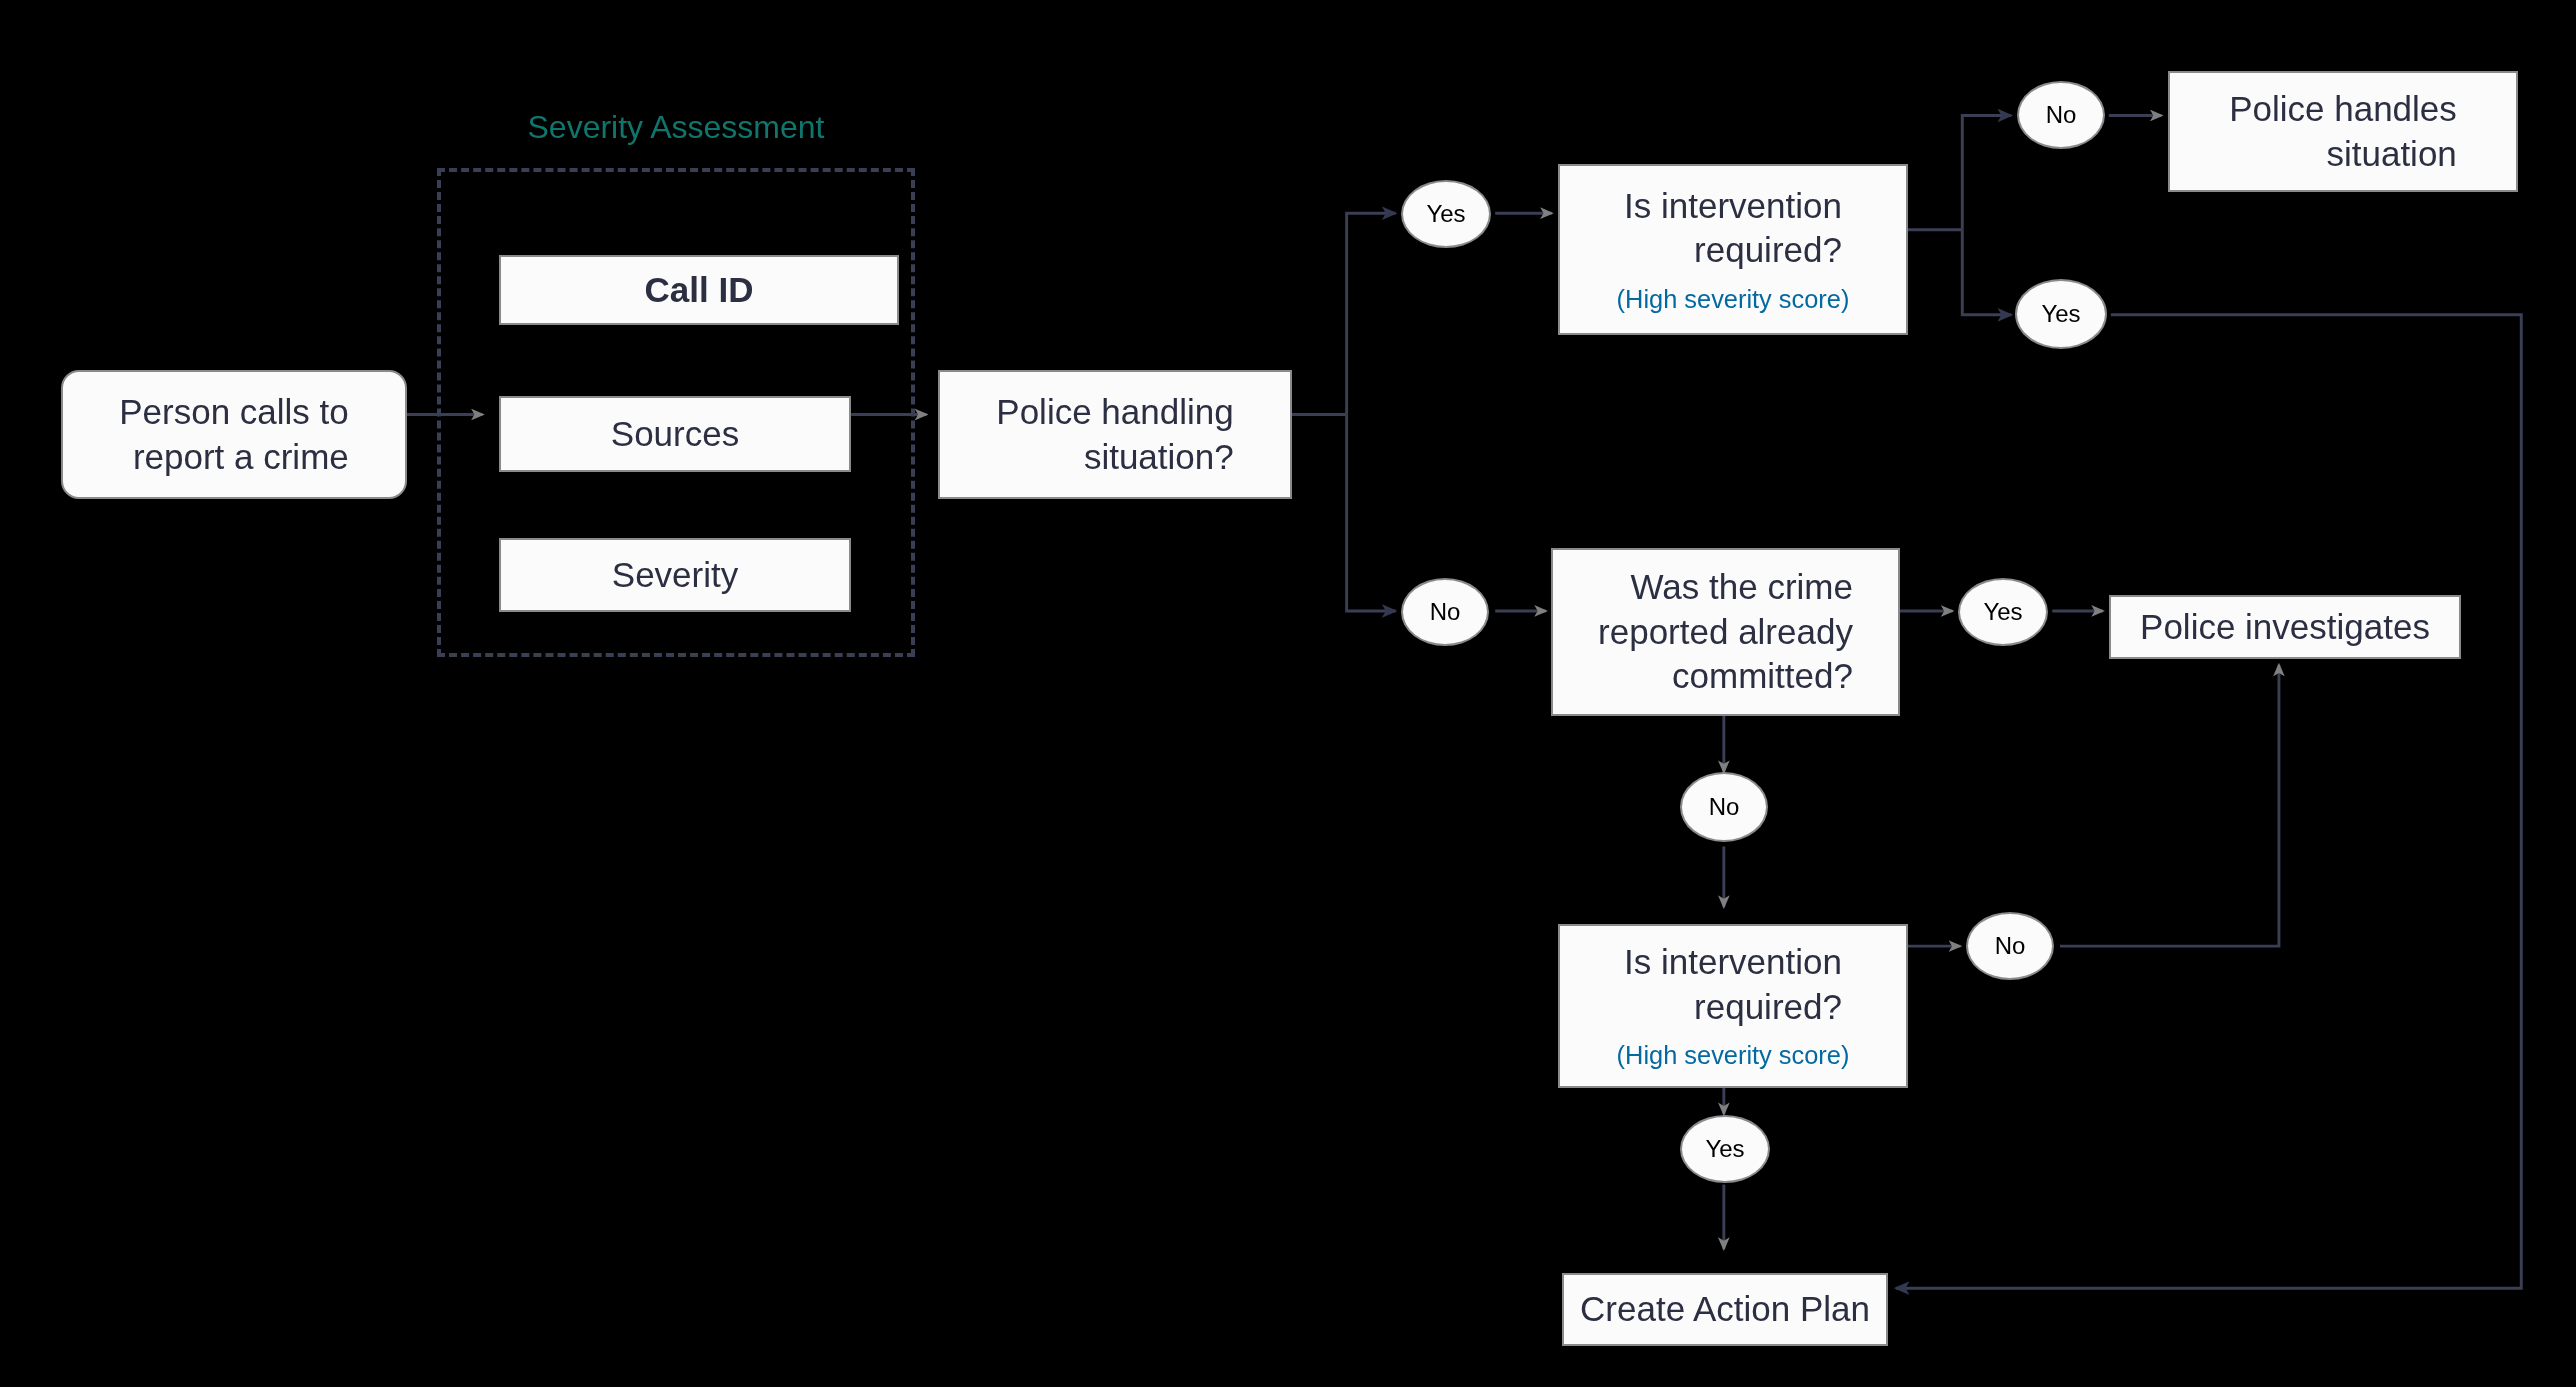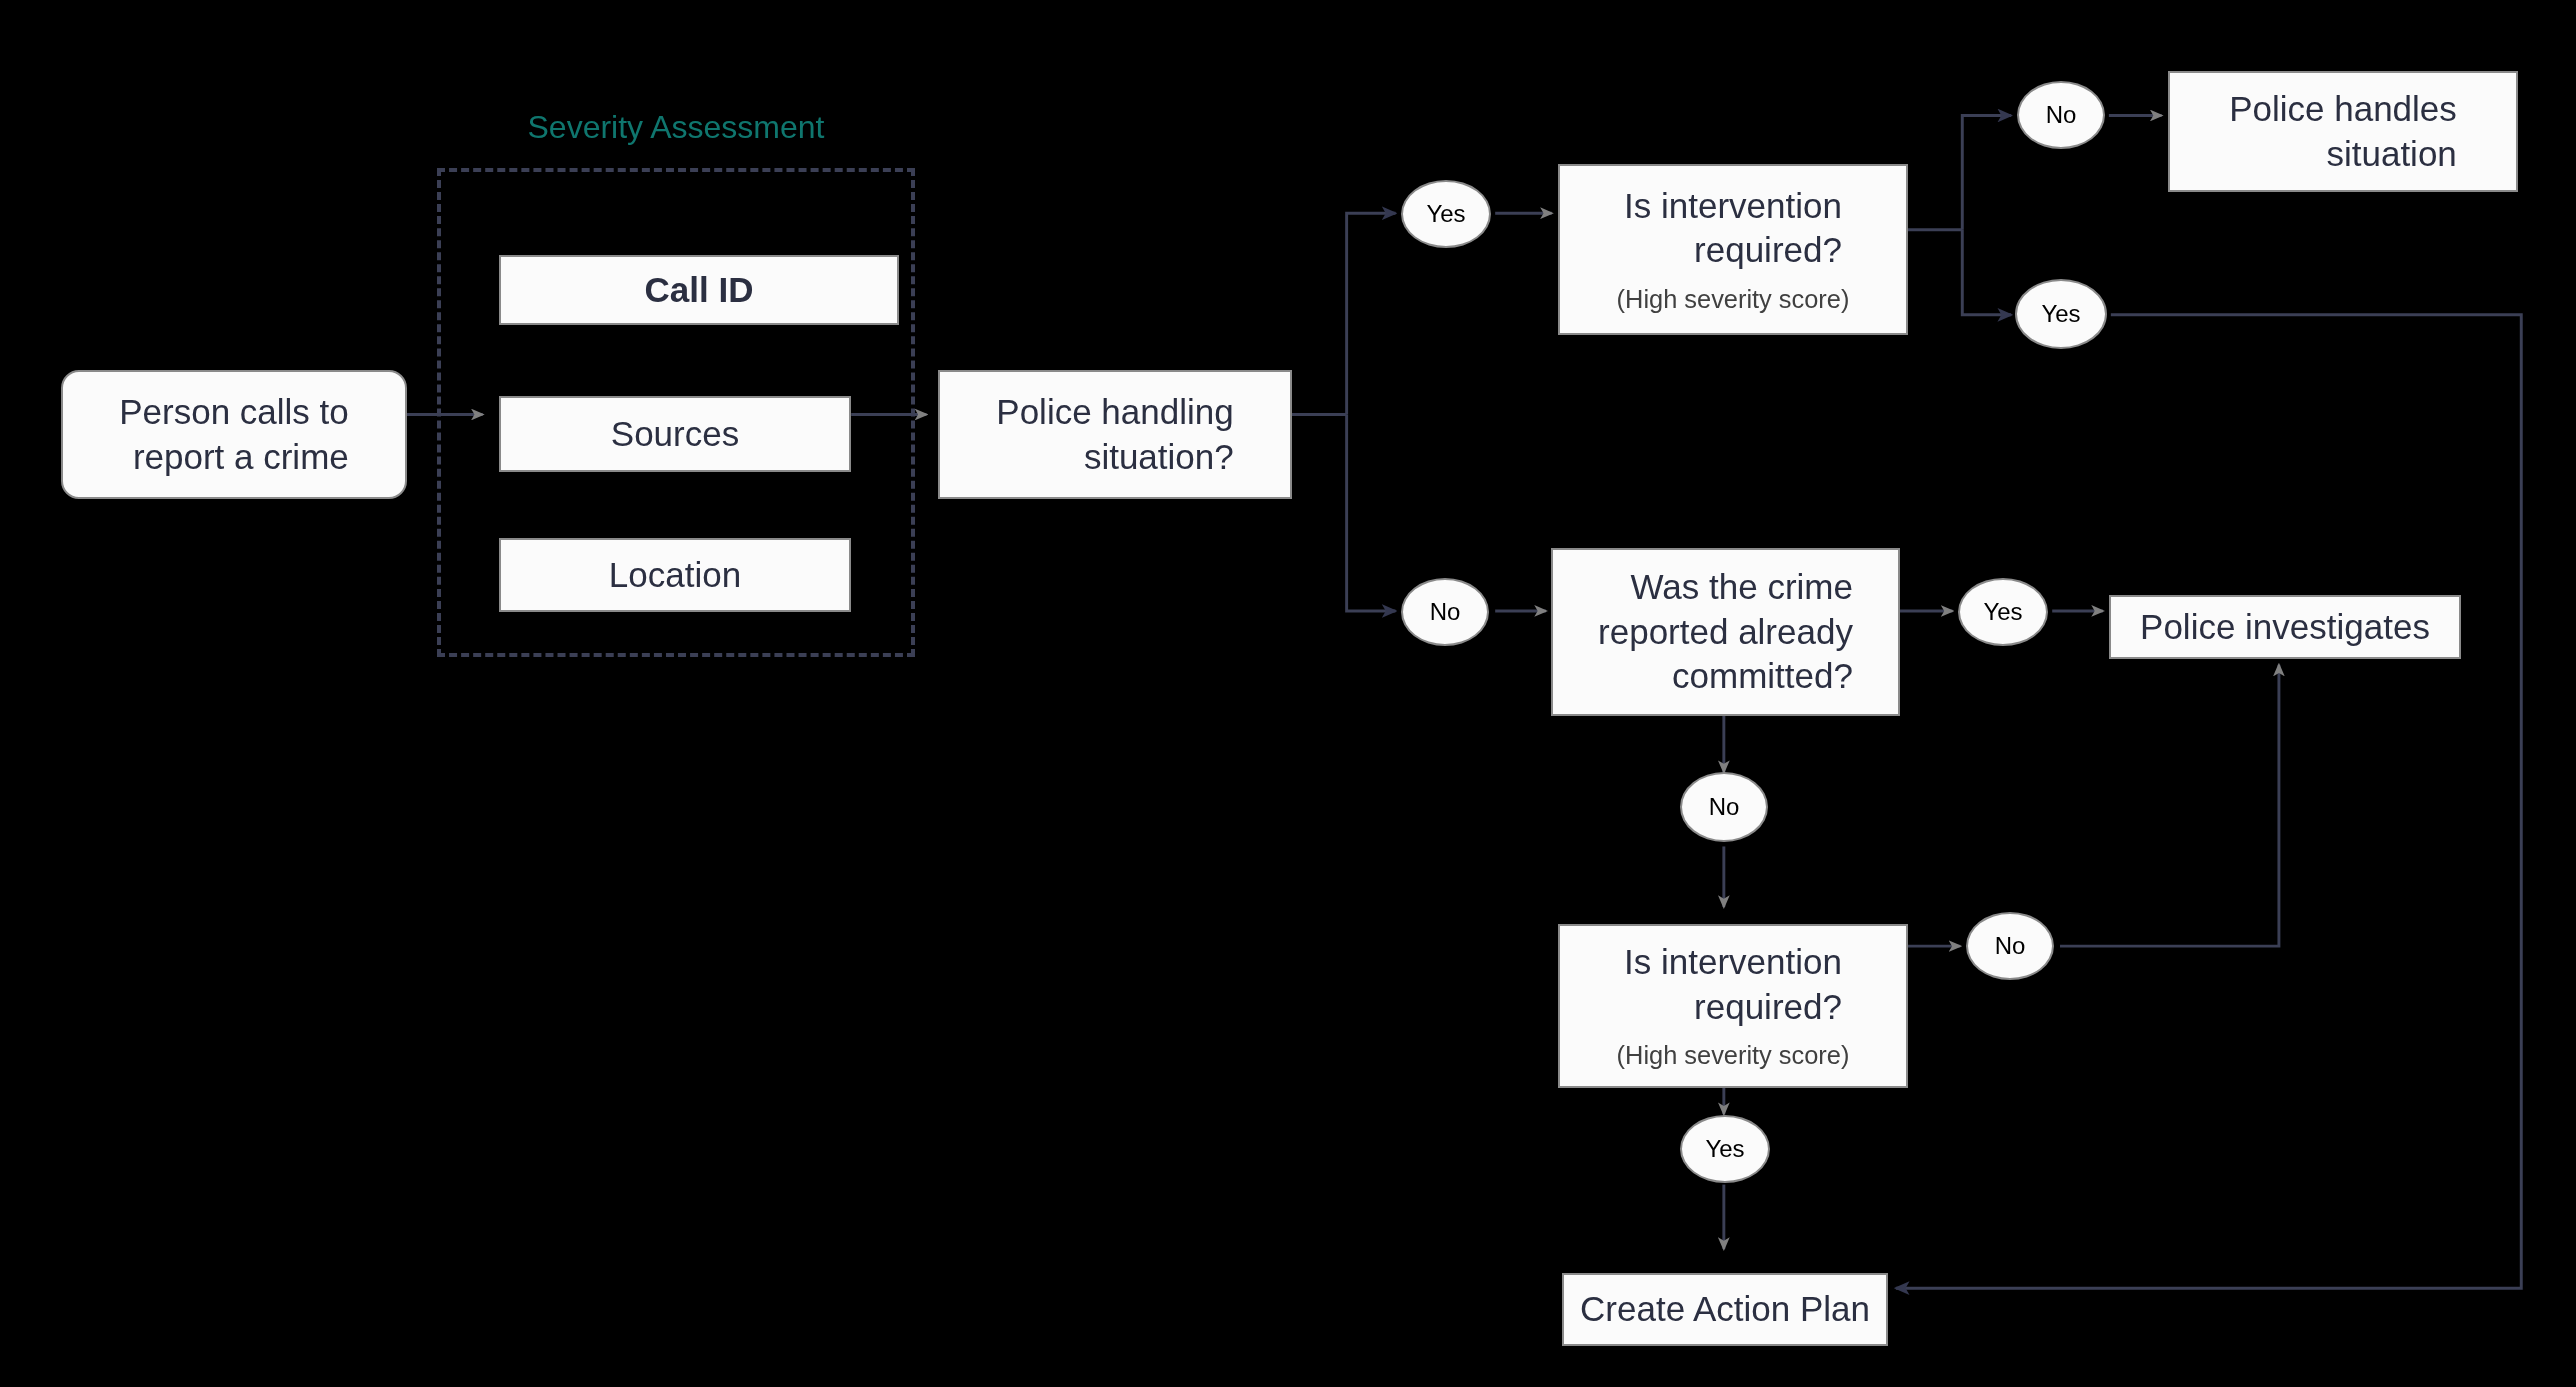--- a/index.html
+++ b/index.html
@@ -42,21 +42,21 @@
     line-height: 1.28;
     margin-top: 20px;
   }
   .node .main {
     font-size: 35px;
     white-space: pre-line;
   }
   .node .sub {
     font-size: 25.4px;
     margin-top: 9.8px;
-    color: #404040;
+    color: #0369a1;
   }
   
   .elabel {
     position: absolute;
     background: #fbfbfb;
     border: 2px solid #8a8a8a;
     border-radius: 50%;
     display: flex;
     align-items: center;
     justify-content: center;
@@ -146,21 +146,21 @@
 
   <div class="node" style="left:499px; top:235px; width:400px; height:70px;font-weight:bold;">
     <div class="main">Call ID</div>
   </div>
 
   <div class="node" style="left:499px; top:376px; width:352px; height:76px;">
     <div class="main">Sources</div>
   </div>
 
   <div class="node" style="left:499px; top:518px; width:352px; height:74px;">
-    <div class="main">Location</div>
+    <div class="main">Severity</div>
   </div>
 
   <div class="node" style="left:938px; top:350px; width:354px; height:129px;">
     <div class="main">Police handling
 situation?</div>
   </div>
 
   <div class="node" style="left:1558px; top:144px; width:350px; height:171px;">
     <div class="main">Is intervention
 required?</div>

